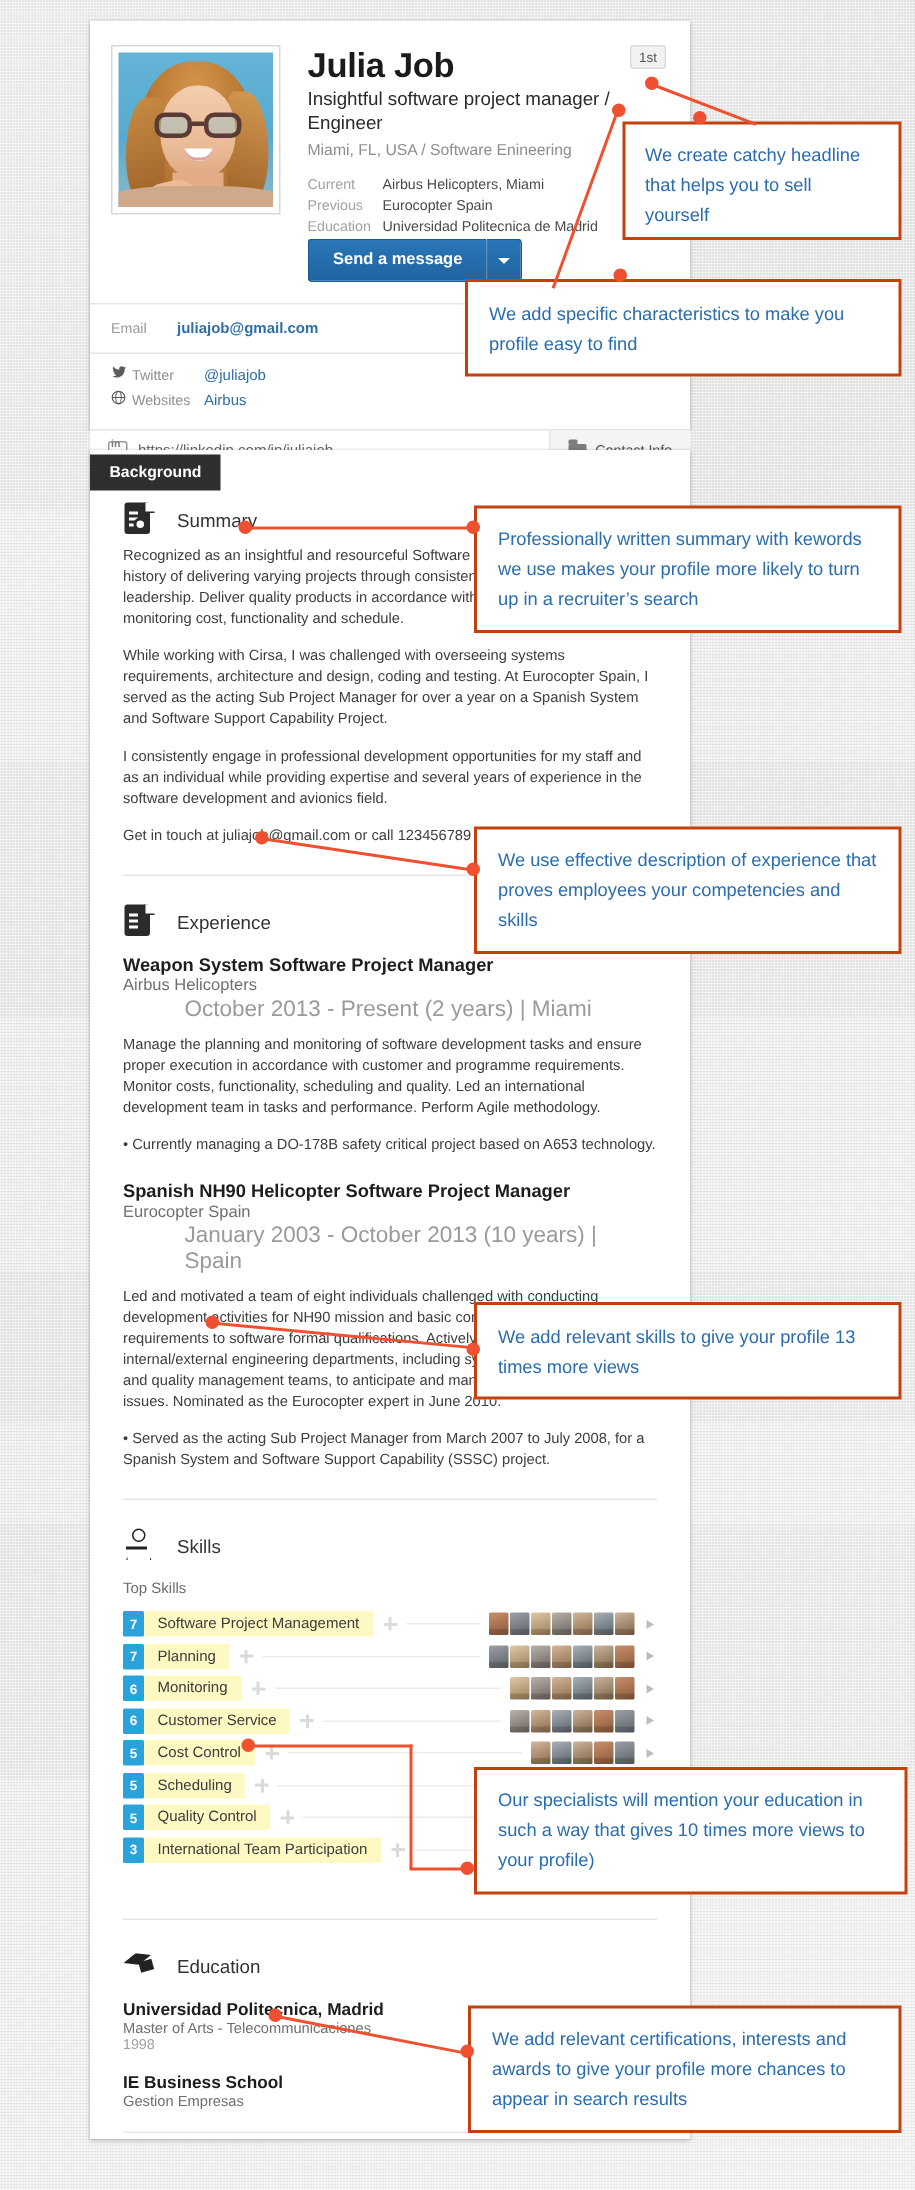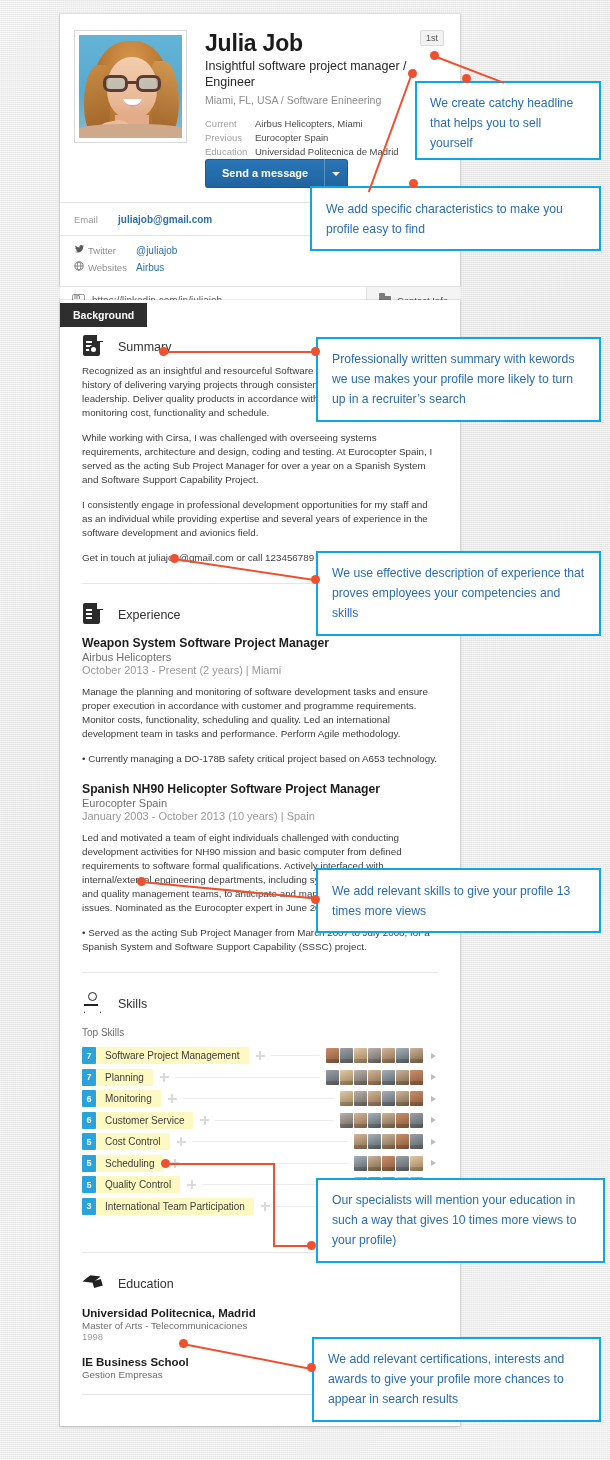--- a/index.html
+++ b/index.html
@@ -142,21 +142,21 @@
   .cert-ico i.c{left:10px;top:4px;width:4px;height:1.6px;}
   .cert-ico i.d{left:10px;top:8px;width:4px;height:1.6px;}
   .cert-ico i.e{left:10px;top:12px;width:4px;height:1.6px;}
   .cert-ico i.f{left:10px;top:16px;width:4px;height:1.6px;}
 
   .body-text{font-size:9.8px;line-height:14px;color:#3d3d3d;margin:0 0 11px;}
   .body-text:last-child{margin-bottom:0;}
 
   .job-title{font-size:12.2px;font-weight:bold;color:#1d1d1d;margin:2px 0 1px;}
   .job-co{font-size:11px;color:#6f6f6f;margin-bottom:1px;}
-  .job-meta{font-size:11px;color:#9a9a9a;margin-bottom:9px;}
+  .job-meta{font-size:15px;color:#9a9a9a;margin-bottom:9px;margin-left:41px;}
 
   .hr{height:1px;background:#e6e6e6;margin:18px 22px 0;}
 
   
   .top-skills-label{font-size:10px;color:#6d6d6d;margin:6px 0 8px;}
   .skill-row{display:flex;align-items:center;height:19px;margin-bottom:2.5px;}
   .sk-count{
     width:14px;height:17px;flex:0 0 14px;background:#2aa3dd;color:#fff;font-size:9px;font-weight:bold;
     display:flex;align-items:center;justify-content:center;border-radius:1px;
   }
@@ -174,21 +174,21 @@
   .av::after{content:"";position:absolute;left:0;bottom:0;width:100%;height:4px;background:rgba(0,0,0,.15);}
   .sk-arrow{width:10px;flex:0 0 10px;margin-left:5px;display:flex;align-items:center;justify-content:center;}
   .sk-arrow::after{content:"";border-top:3.5px solid transparent;border-bottom:3.5px solid transparent;border-left:5px solid #bdbdbd;}
 
   .edu-name{font-size:11.5px;font-weight:bold;color:#1d1d1d;margin:2px 0 1px;}
   .edu-deg{font-size:9.8px;color:#6f6f6f;}
   .edu-yr{font-size:9.5px;color:#9f9f9f;margin-bottom:14px;}
 
   
   .callout{
-    position:absolute;background:#fff;border:2px solid #0ea5e9;box-sizing:border-box;
+    position:absolute;background:#fff;border:2px solid #c2410c;box-sizing:border-box;
     z-index:40;
   }
   .callout p{
     margin:0;color:#2a6db0;font-size:12.2px;line-height:20px;
   }
   .dot{position:absolute;width:9px;height:9px;border-radius:50%;background:#ef5130;z-index:45;}
   .leader{position:absolute;background:#ef5130;z-index:41;transform-origin:0 50%;height:1.6px;}
   .leader-v{position:absolute;background:#ef5130;width:1.6px;z-index:41;}
 </style>
 </head>

